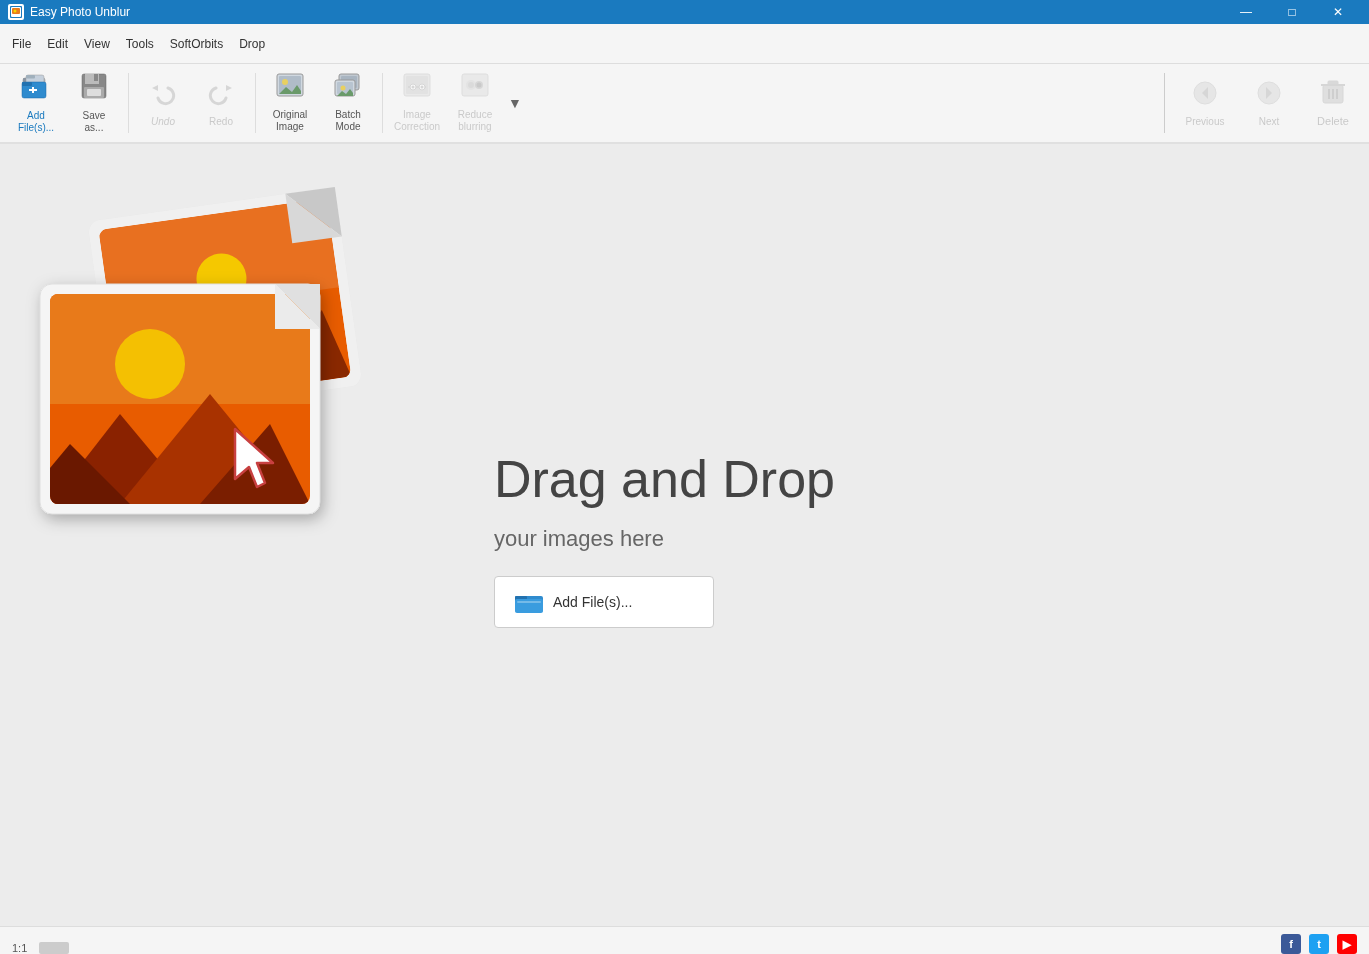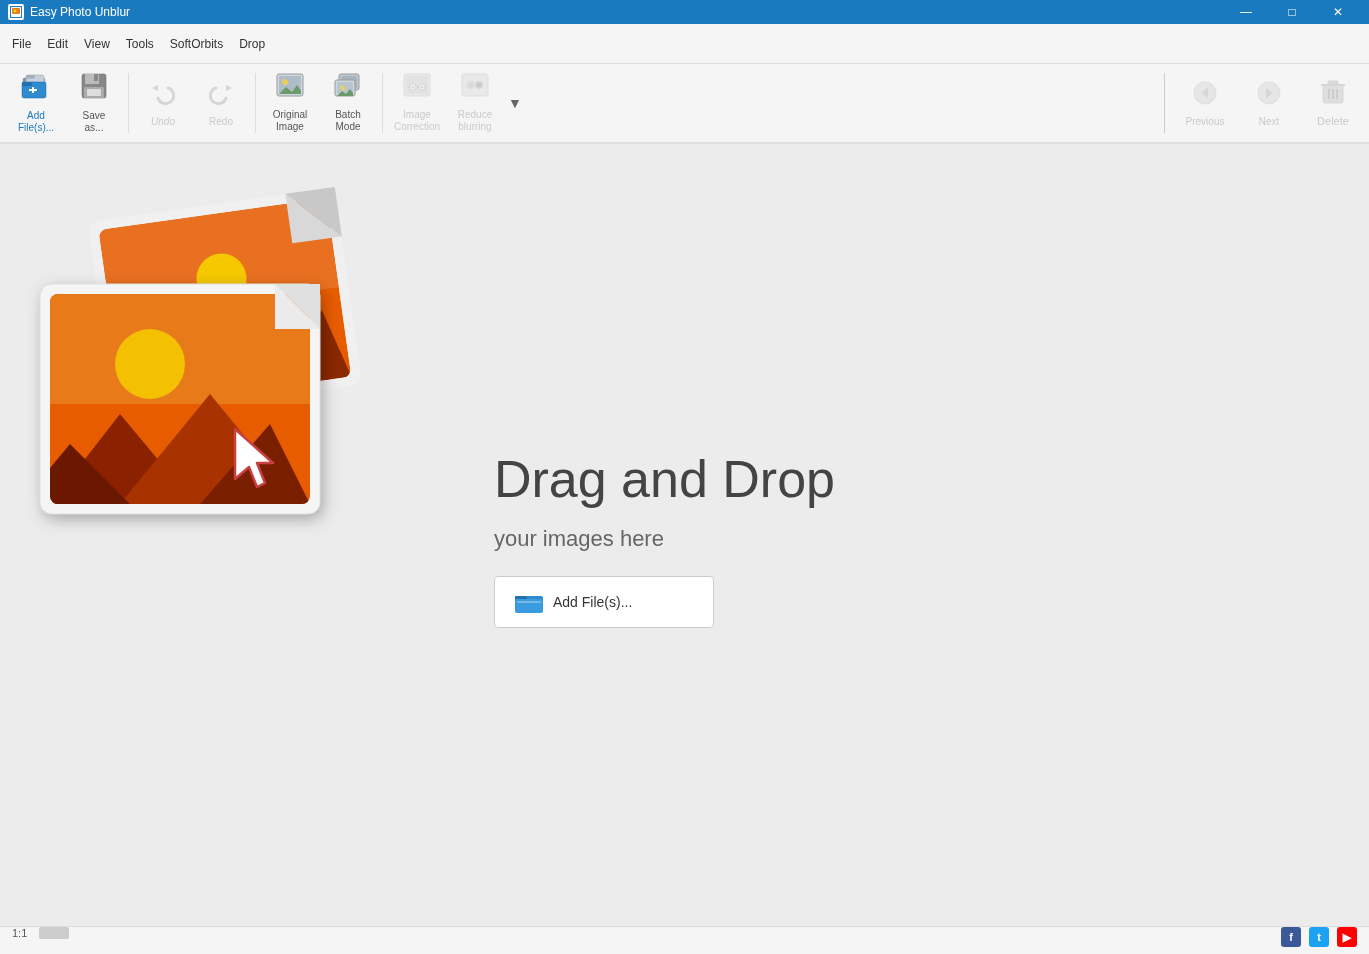--- a/index.html
+++ b/index.html
@@ -138,21 +138,21 @@
       align-items: center;
       justify-content: center;
     }
 
     
     .status-bar {
       height: 28px;
       background: #f5f5f5;
       border-top: 1px solid #ddd;
       display: flex;
-      align-items: flex-start;
+      align-items: flex-end;
       padding: 0 12px;
       font-size: 11px;
       color: #555;
       justify-content: space-between;
       position: absolute;
       bottom: 0;
       width: 100%;
     }
     .status-left { display: flex; align-items: center; gap: 12px; }
     .status-right { display: flex; align-items: center; gap: 8px; }

